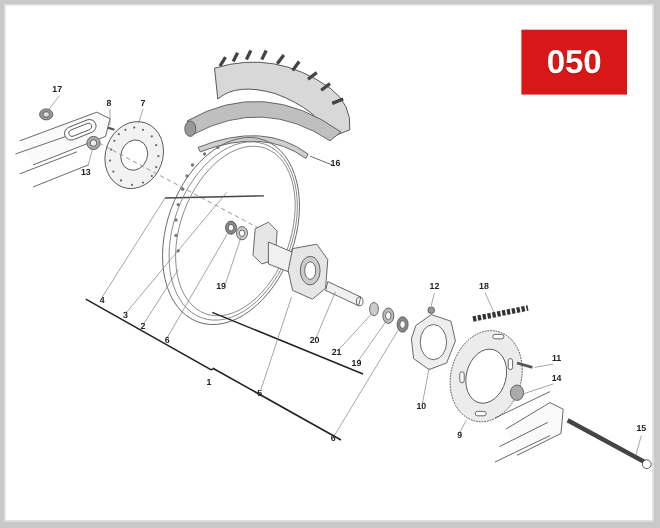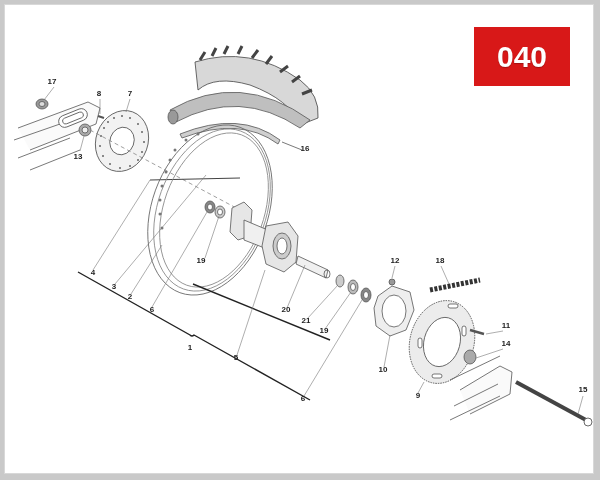--- a/index.html
+++ b/index.html
@@ -29,21 +29,21 @@
       font-family: "Liberation Sans", sans-serif;
       font-size: 8px; font-weight: bold; fill: #222;
     }
   </style>
 </head>
 <body>
 
 <div class="frame"></div>
 
 <div class="badge">
-  <span>040</span>
+  <span>050</span>
 </div>
 
 <svg class="diagram" width="600" height="480" viewBox="0 0 600 480" xmlns="http://www.w3.org/2000/svg">
   <g fill="none" stroke="#555" stroke-width="0.8">
 
     <g>
       <path d="M18 128 L88 102 L100 108 L96 124 L30 150" fill="#fafafa"></path>
       <path d="M14 140 L60 124"></path>
       <path d="M18 158 L70 138"></path>
       <path d="M30 170 L80 150"></path>

